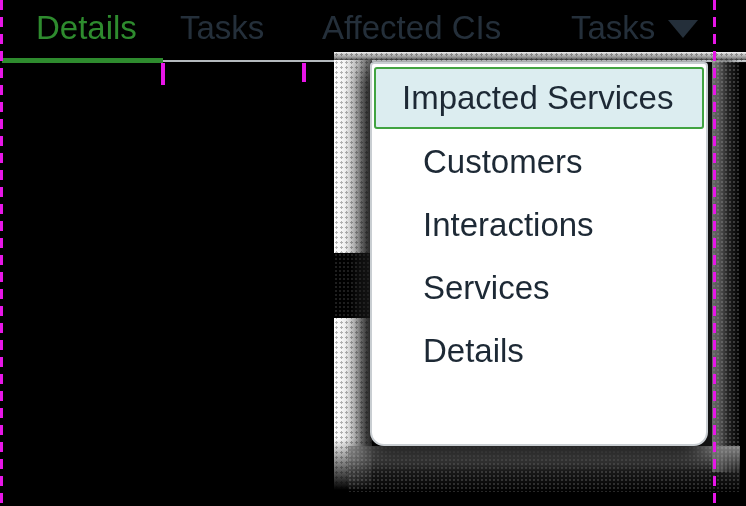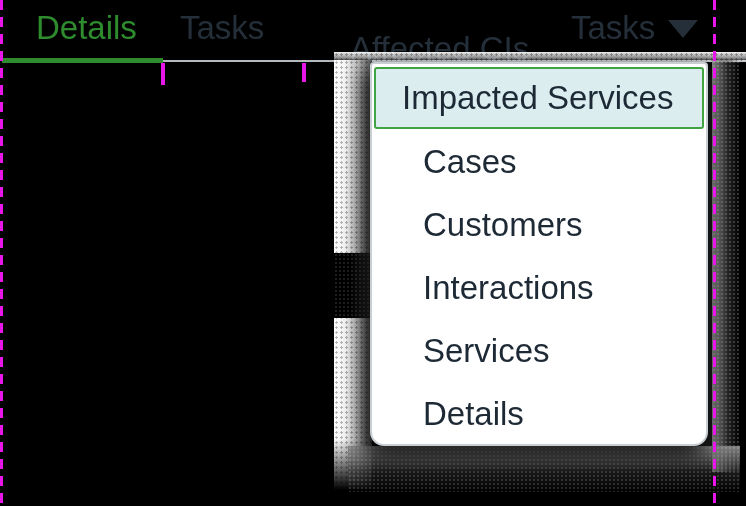--- a/index.html
+++ b/index.html
@@ -22,21 +22,21 @@
 
   
   .tab{
     position:absolute;top:8px;
     font-size:33px;line-height:40px;
     color:var(--tab-text,#242f3a);
     white-space:nowrap;cursor:pointer;z-index:3;
   }
   .tab-details{left:36px;color:var(--accent-green,#2e8b2e);}
   .tab-tasks{left:180px;}
-  .tab-affected{left:350px;margin-top:21px;}
+  .tab-affected{left:322px;}
   .tab-more{left:571px;display:flex;align-items:flex-start;}
   .chevron-down{
     width:0;height:0;margin:12px 0 0 13px;
     border-left:15px solid transparent;
     border-right:15px solid transparent;
     border-top:18px solid var(--tab-text,#242f3a);
   }
 
   .divider{
     position:absolute;left:2px;top:60px;width:744px;height:2px;
@@ -134,20 +134,19 @@
   <div class="tick tick-2"></div>
 
   <div class="band-top"></div>
   <div class="strip-left"></div>
   <div class="shadow-notch"></div>
   <div class="strip-right"></div>
   <div class="band-bottom"></div>
 
   <div class="dropdown">
     <div class="menu-item selected">Impacted Services</div>
-    <div class="menu-item">Cases</div>
     <div class="menu-item">Customers</div>
     <div class="menu-item">Interactions</div>
     <div class="menu-item">Services</div>
     <div class="menu-item">Details</div>
   </div>
 
 </div>
 
 </body></html>

